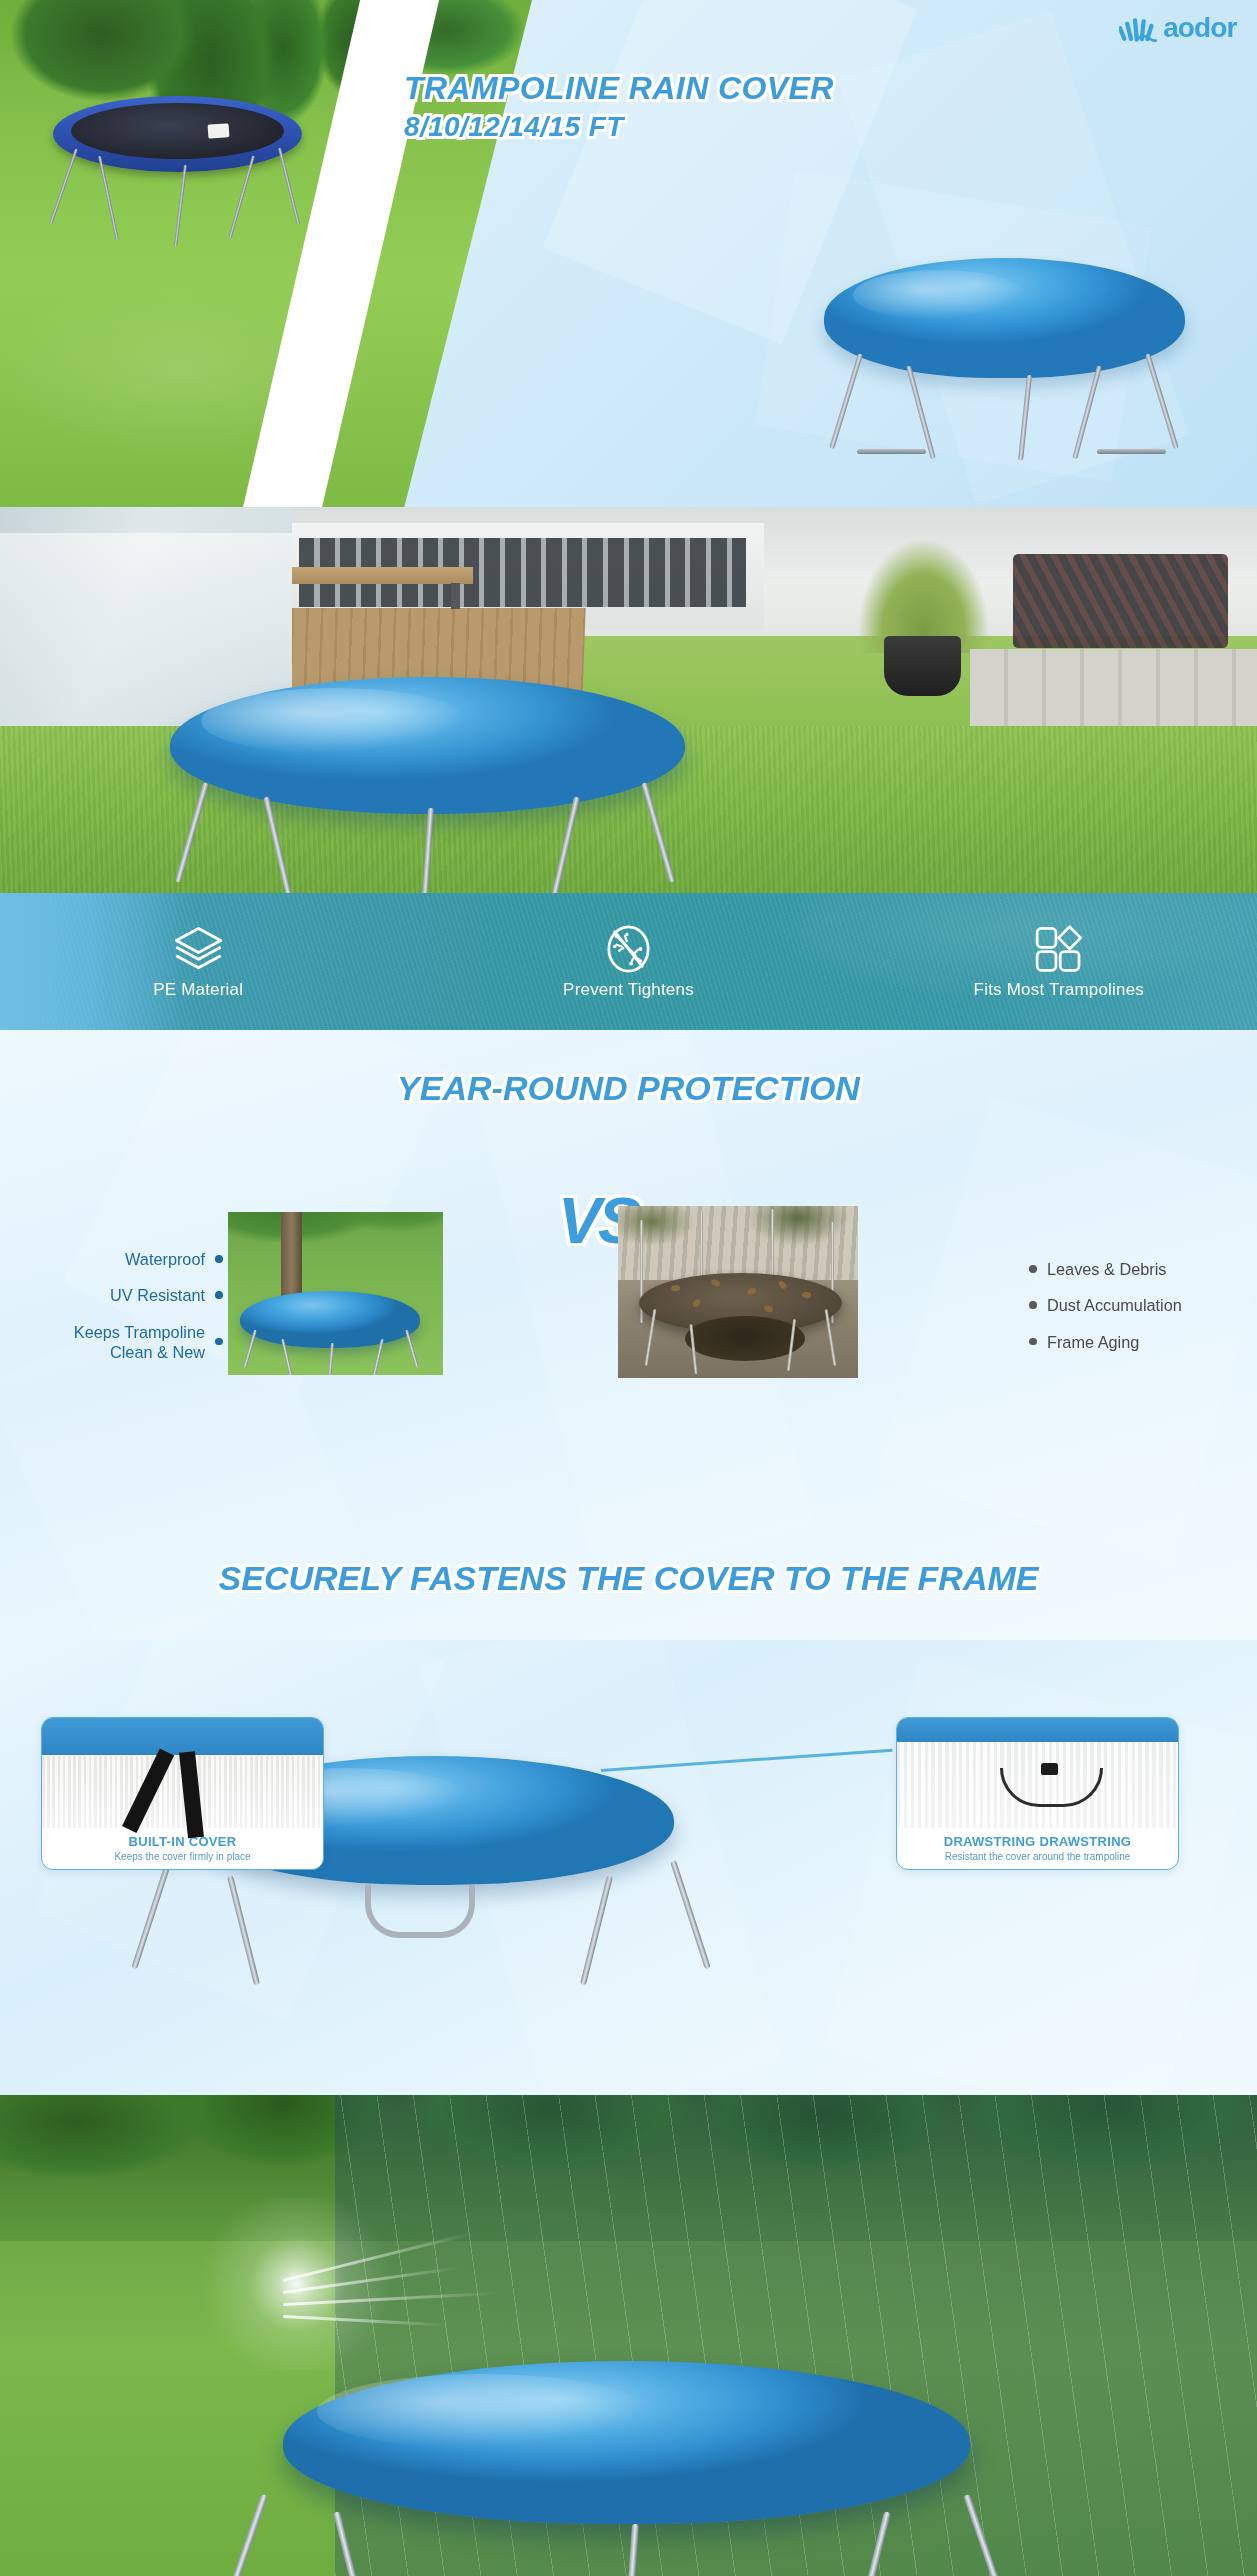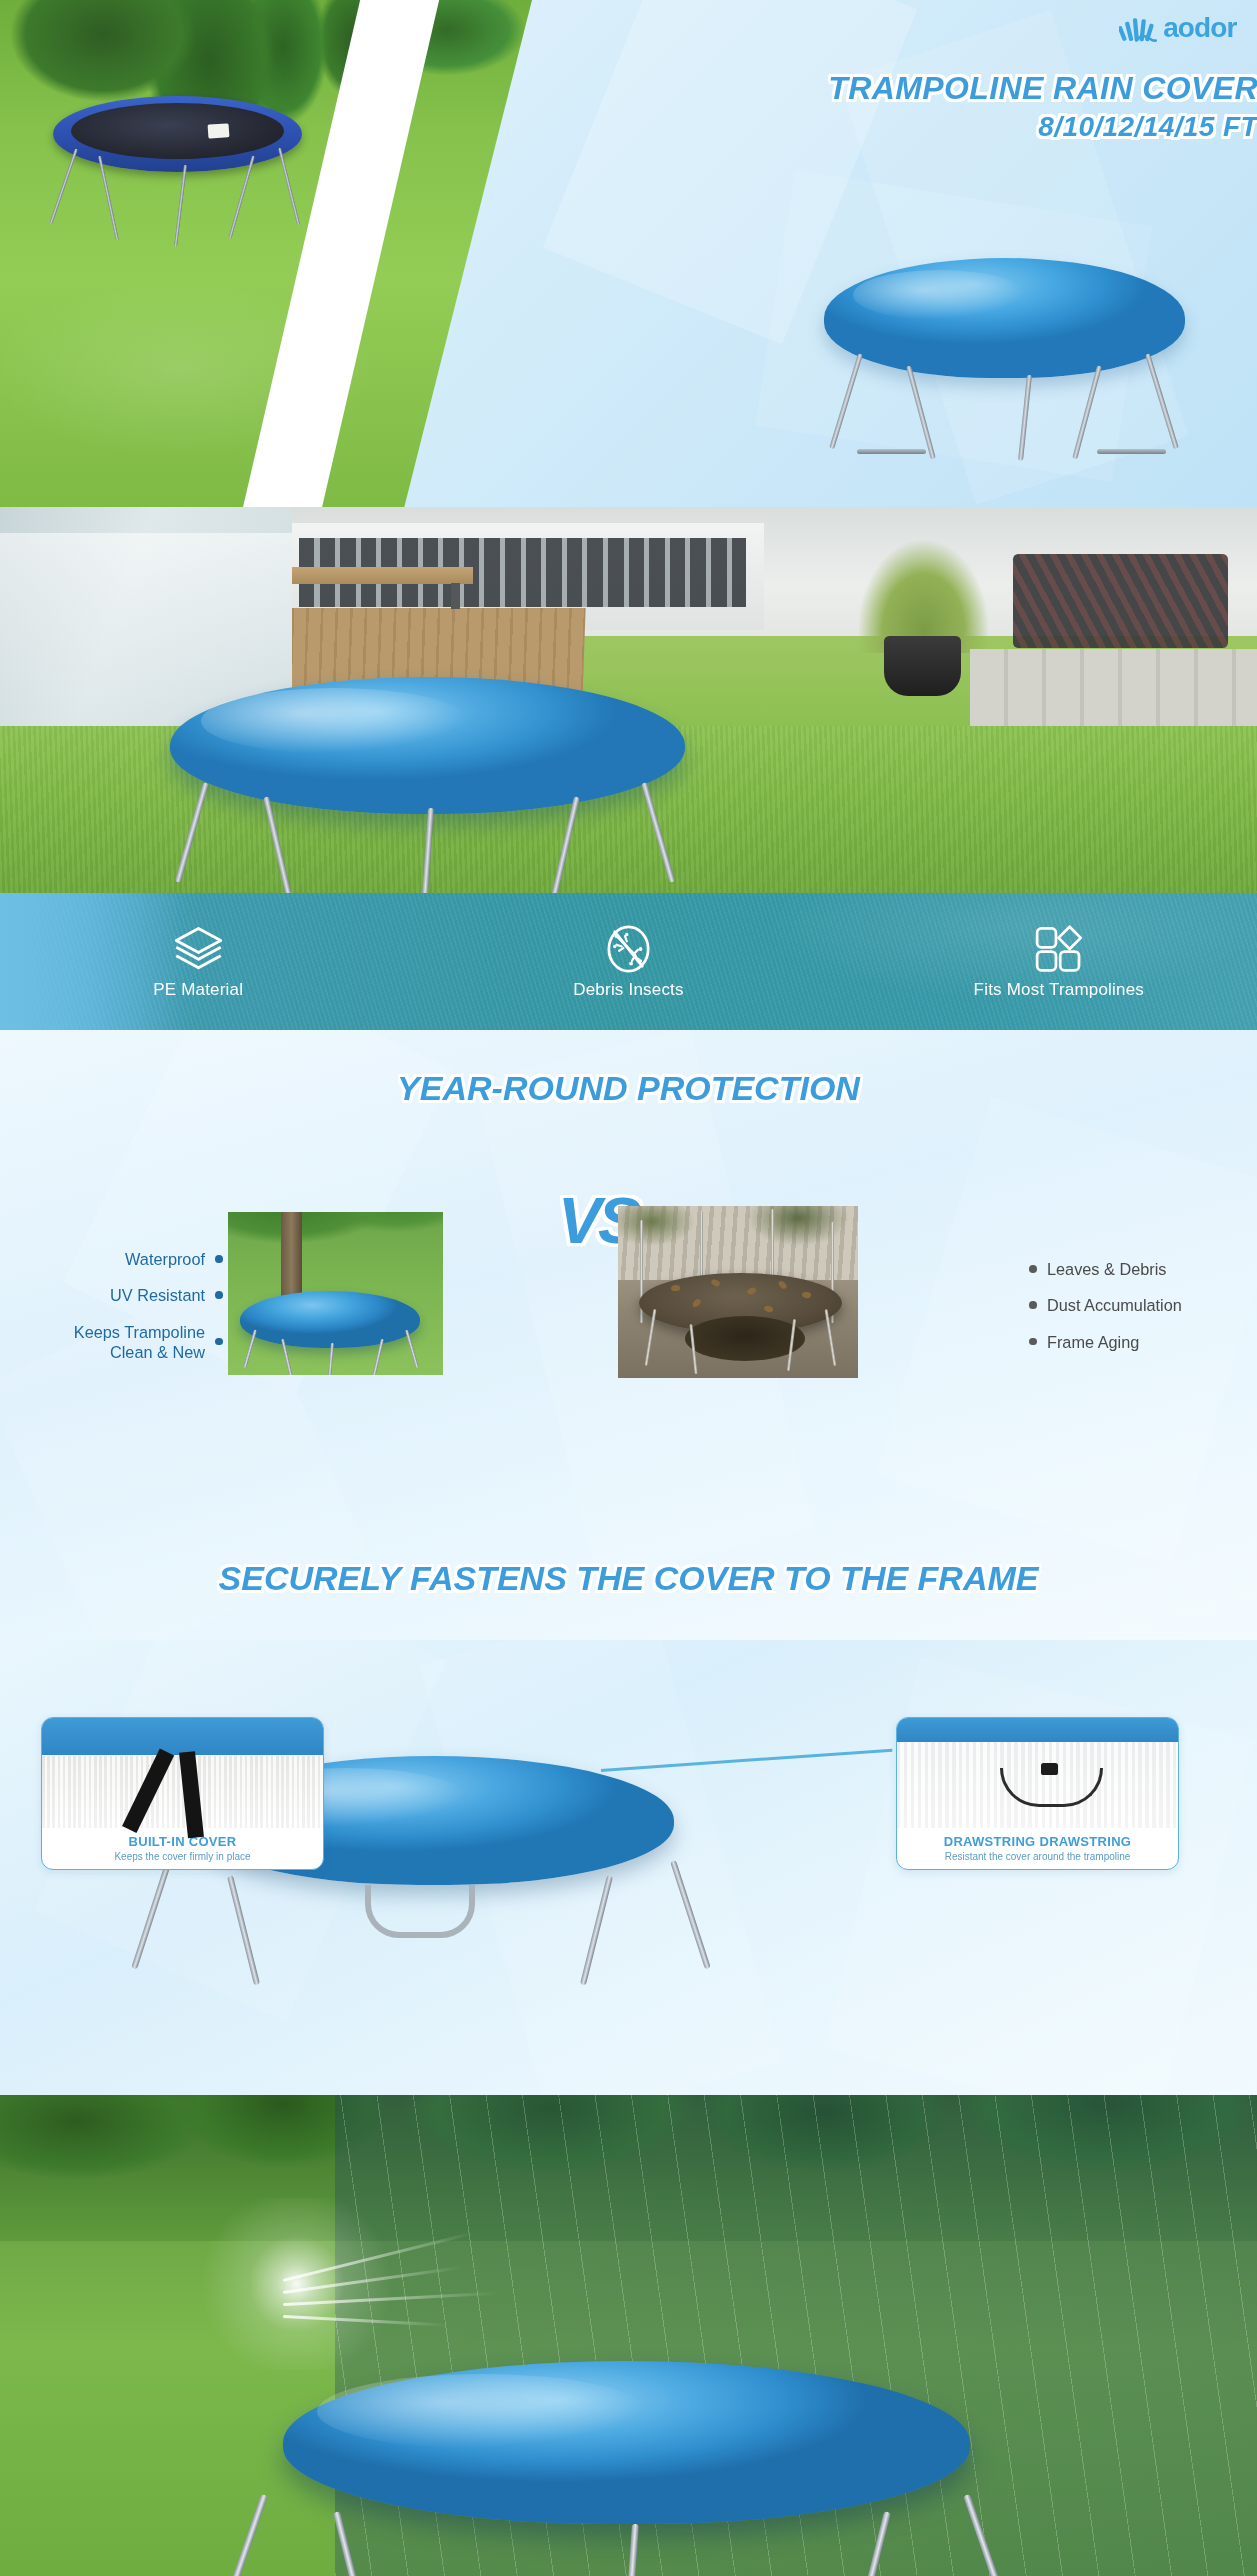--- a/index.html
+++ b/index.html
@@ -58,21 +58,21 @@
   .tramp-sm .label {
     position:absolute; left:155px; top:27.5px; width:20.6px; height:13.7px;
     background:#f2f2ee; border-radius:1.7px; transform:rotate(-4deg);
   }
   .tramp-sm .leg {
     position:absolute; width:3.4px; background:linear-gradient(90deg,#7e8794,#c8cfd6,#6c757f);
     border-radius:1.7px; transform-origin:top center;
   }
 
   
-  .hero-text { position:absolute; left:404px; top:69px; width:854px; text-align:right; }
+  .hero-text { position:absolute; left:404px; top:69px; width:854px; text-align:left; }
   .hdl {
     font-style:italic; font-weight:bold; color:#3d9ddc; letter-spacing:0.4px;
     text-shadow:
       -2.6px 0 #fff, 2.6px 0 #fff, 0 -2.6px #fff, 0 2.6px #fff,
       -2.6px -2.6px #fff, 2.6px -2.6px #fff, -2.6px 2.6px #fff, 2.6px 2.6px #fff,
       -1.7px 0 #fff, 1.7px 0 #fff;
   }
   .hdl-1 { font-size:32px; line-height:39px; }
   .hdl-2 { font-size:28px; line-height:38px; }
 
@@ -407,21 +407,21 @@
               <circle cx="17" cy="14" r="2.2" fill="#fff" stroke="none"></circle>
               <circle cx="29" cy="12" r="2" fill="#fff" stroke="none"></circle>
               <circle cx="15" cy="26" r="2" fill="#fff" stroke="none"></circle>
               <circle cx="45" cy="29" r="2.2" fill="#fff" stroke="none"></circle>
               <circle cx="34" cy="46" r="2.2" fill="#fff" stroke="none"></circle>
               <circle cx="45" cy="43" r="2" fill="#fff" stroke="none"></circle>
             </g>
             <path d="M15 9 L47 49" stroke="#ffffff" stroke-width="3.4" stroke-linecap="round"></path>
           </svg>
         </div>
-        <div class="feat-lbl">Debris Insects</div>
+        <div class="feat-lbl">Prevent Tightens</div>
       </div>
 
       <div class="feat">
         <div class="feat-ico">
           <svg width="53" height="50" viewBox="0 0 62 58">
             <g fill="none" stroke="#ffffff" stroke-width="3.2">
               <rect x="6" y="5" width="22" height="22" rx="5"></rect>
               <rect x="6" y="32" width="22" height="22" rx="5"></rect>
               <rect x="33" y="32" width="22" height="22" rx="5"></rect>
               <path d="M44 3 L57 16 L44 29 L31 16 Z" stroke-linejoin="round"></path>

